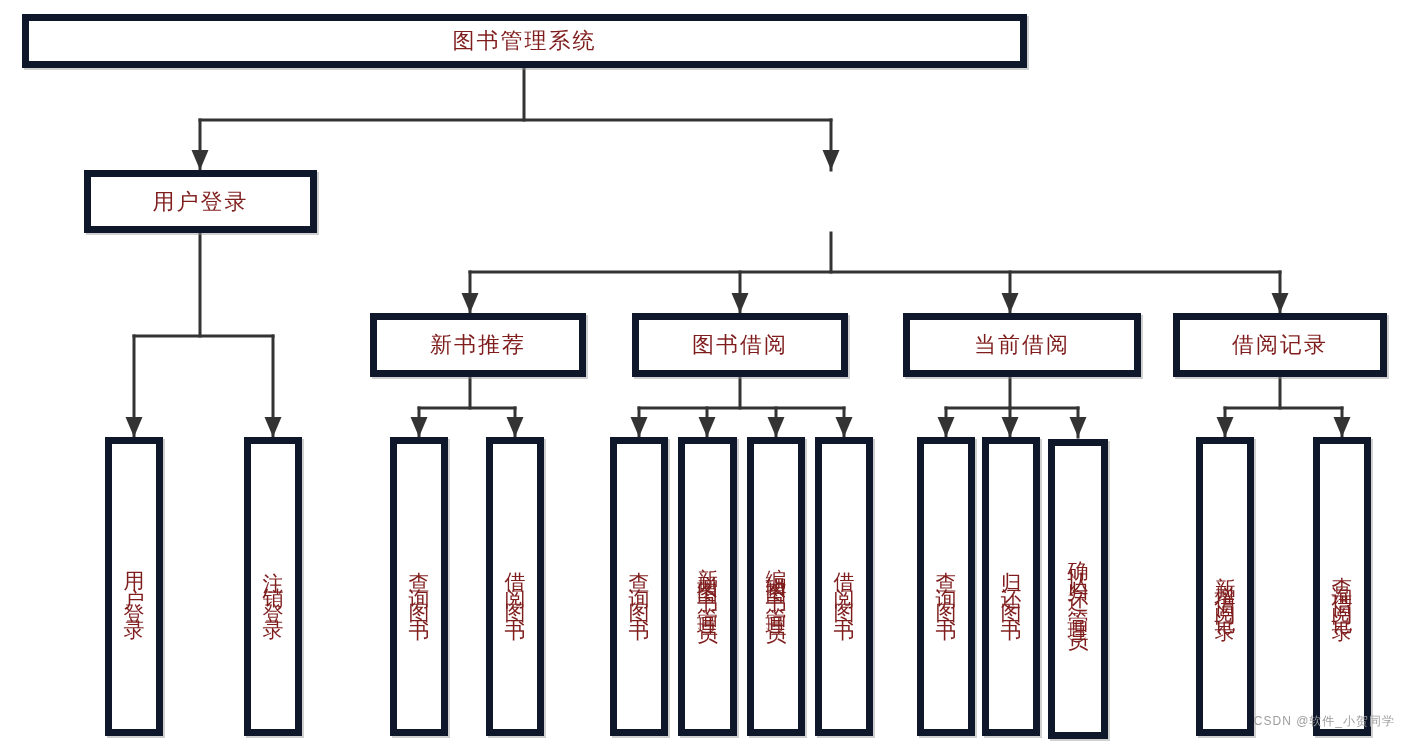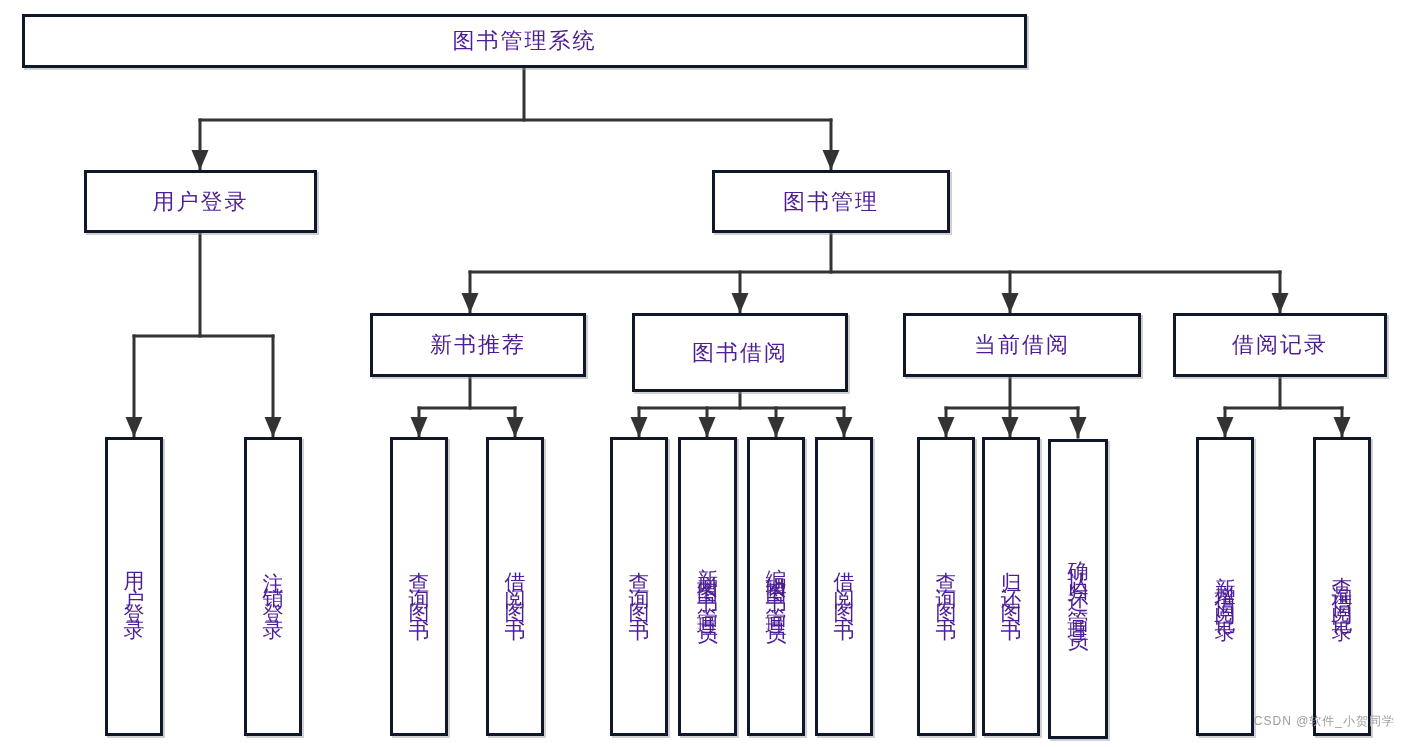--- a/index.html
+++ b/index.html
@@ -19,26 +19,26 @@
     position: absolute;
     left: 0; top: 0;
     width: 1405px;
     height: 747px;
     pointer-events: none;
   }
   .node {
     position: absolute;
     box-sizing: border-box;
     background: #ffffff;
-    border: 3px solid #0f172a;
+    border: 7px solid #0f172a;
     box-shadow: 2px 2px 0 rgba(150,150,150,0.45);
     display: flex;
     align-items: center;
     justify-content: center;
-    color: #4c1d95;
+    color: #7f1d1d;
   }
   .node .h-label {
     font-size: 22px;
     letter-spacing: 2px;
     white-space: nowrap;
   }
   .node .v-label {
     writing-mode: vertical-rl;
     text-orientation: mixed;
     font-size: 21px;
@@ -115,28 +115,25 @@
     </g>
   </svg>
 
   <div class="node" style="left:22px; top:14px; width:1005px; height:54px;">
     <span class="h-label">图书管理系统</span>
   </div>
 
   <div class="node" style="left:84px; top:170px; width:233px; height:63px;">
     <span class="h-label">用户登录</span>
   </div>
-  <div class="node" style="left:712px; top:170px; width:238px; height:63px;">
-    <span class="h-label">图书管理</span>
-  </div>
 
   <div class="node" style="left:370px; top:313px; width:216px; height:64px;">
     <span class="h-label">新书推荐</span>
   </div>
-  <div class="node" style="left:632px; top:313px; width:216px; height:79px;">
+  <div class="node" style="left:632px; top:313px; width:216px; height:64px;">
     <span class="h-label">图书借阅</span>
   </div>
   <div class="node" style="left:903px; top:313px; width:238px; height:64px;">
     <span class="h-label">当前借阅</span>
   </div>
   <div class="node" style="left:1173px; top:313px; width:214px; height:64px;">
     <span class="h-label">借阅记录</span>
   </div>
 
   <div class="node" style="left:105px; top:437px; width:58px; height:299px;">

